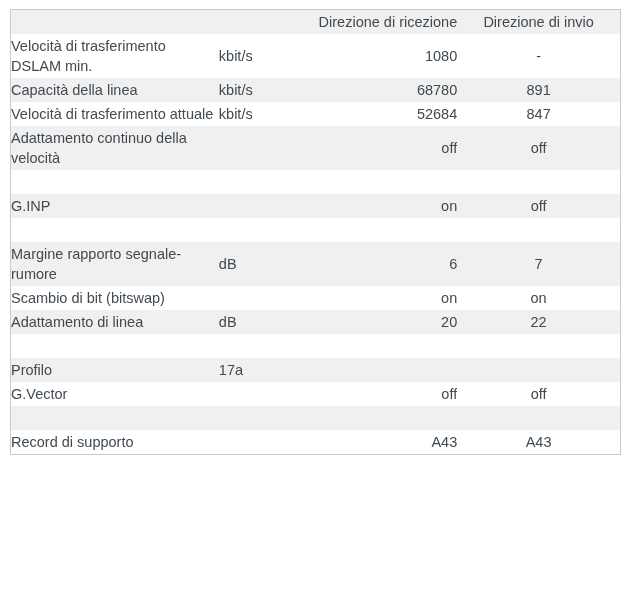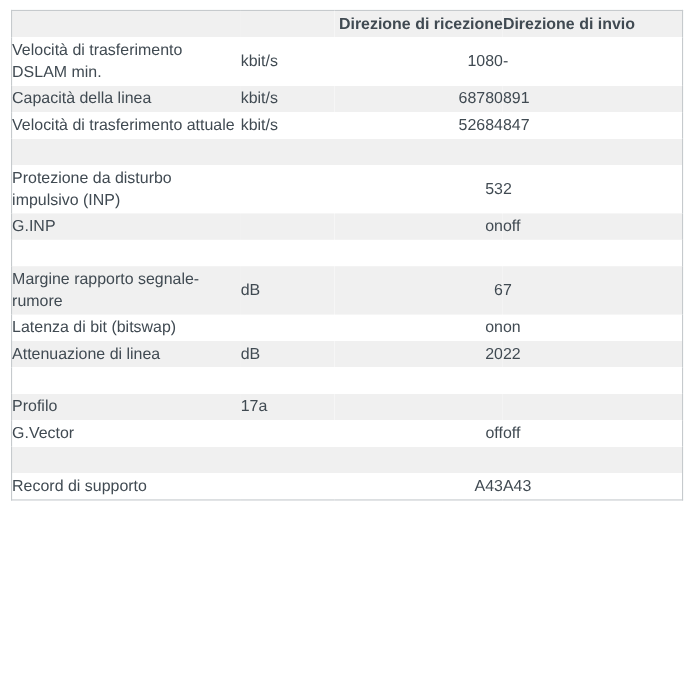--- a/index.html
+++ b/index.html
@@ -39,37 +39,37 @@
     vertical-align: middle;
     overflow: hidden;
   }
   col.col-label { width: 208px; }
   col.col-unit  { width: 85px; }
   col.col-rx    { width: 153px; }
   col.col-tx    { width: 163px; }
 
   thead th {
     background: var(--stripe);
-    font-weight: bold;
+    font-weight: normal;
     text-align: right;
     white-space: nowrap;
   }
   td.c-label {
     padding-left: 7px;
     padding-right: 6px;
     text-align: left;
   }
   td.c-unit {
     text-align: left;
   }
   td.c-rx, th.c-rx {
     text-align: right;
   }
   td.c-tx, th.c-tx {
-    text-align: left;
+    text-align: center;
     padding-right: 7px;
   }
   tbody tr:nth-child(even) td {
     background: var(--stripe);
   }
   tr.spacer td {
     height: 24px;
     padding: 0;
   }
 </style>
@@ -104,52 +104,52 @@
         <td class="c-unit">kbit/s</td>
         <td class="c-rx">68780</td>
         <td class="c-tx">891</td>
       </tr>
       <tr>
         <td class="c-label">Velocità di trasferimento attuale</td>
         <td class="c-unit">kbit/s</td>
         <td class="c-rx">52684</td>
         <td class="c-tx">847</td>
       </tr>
+      <tr>
+        <td class="c-label">Adattamento continuo della velocità</td>
+        <td class="c-unit"></td>
+        <td class="c-rx">off</td>
+        <td class="c-tx">off</td>
+      </tr>
       <tr class="spacer">
         <td colspan="4"></td>
-      </tr>
-      <tr>
-        <td class="c-label">Protezione da disturbo impulsivo (INP)</td>
-        <td class="c-unit"></td>
-        <td class="c-rx">53</td>
-        <td class="c-tx">2</td>
       </tr>
       <tr>
         <td class="c-label">G.INP</td>
         <td class="c-unit"></td>
         <td class="c-rx">on</td>
         <td class="c-tx">off</td>
       </tr>
       <tr class="spacer">
         <td colspan="4"></td>
       </tr>
       <tr>
         <td class="c-label">Margine rapporto segnale-rumore</td>
         <td class="c-unit">dB</td>
         <td class="c-rx">6</td>
         <td class="c-tx">7</td>
       </tr>
       <tr>
-        <td class="c-label">Latenza di bit (bitswap)</td>
+        <td class="c-label">Scambio di bit (bitswap)</td>
         <td class="c-unit"></td>
         <td class="c-rx">on</td>
         <td class="c-tx">on</td>
       </tr>
       <tr>
-        <td class="c-label">Attenuazione di linea</td>
+        <td class="c-label">Adattamento di linea</td>
         <td class="c-unit">dB</td>
         <td class="c-rx">20</td>
         <td class="c-tx">22</td>
       </tr>
       <tr class="spacer">
         <td colspan="4"></td>
       </tr>
       <tr>
         <td class="c-label">Profilo</td>
         <td class="c-unit">17a</td>

